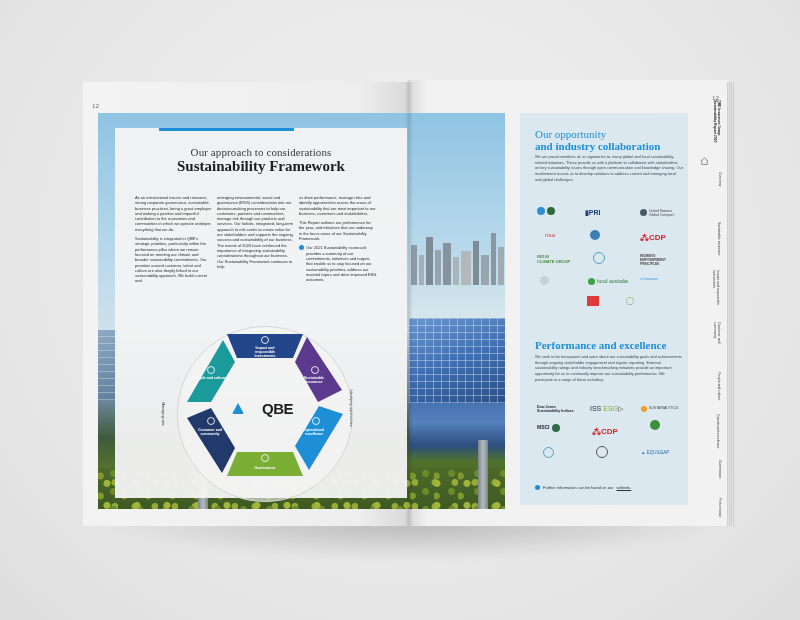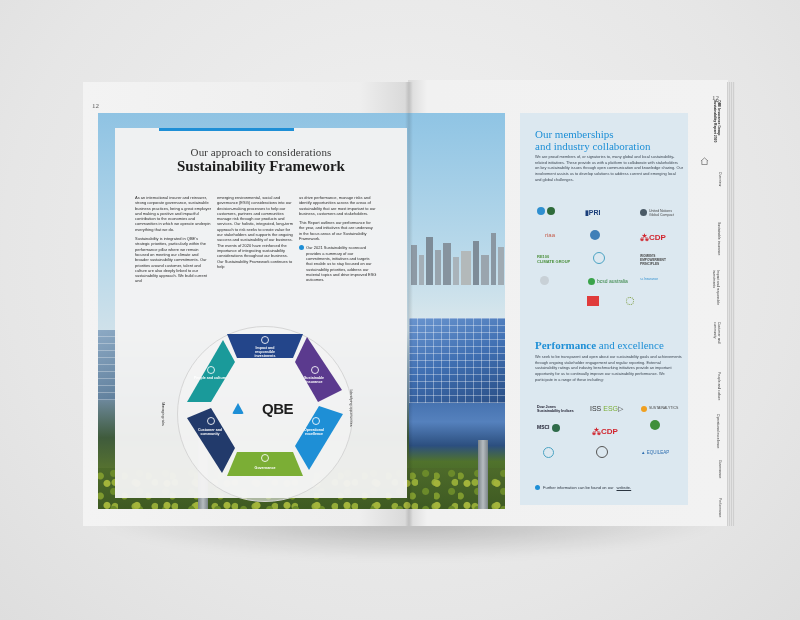--- a/index.html
+++ b/index.html
@@ -119,21 +119,21 @@
     position: absolute; font-size: 3.5px; color: #333; white-space: nowrap;
   }
 
   
   .info-panel {
     position: absolute; left: 520px; top: 113px; width: 168px; height: 392px; background: #dce8f0;
   }
   .h-blue {
     position: absolute; left: 535px; font-family: "Liberation Serif", serif; color: #1e8fd6; font-size: 11px; line-height: 12px;
   }
-  .h-blue .thin { font-weight: normal; }
+  .h-blue .thin { font-weight: bold; }
   .para {
     position: absolute; left: 535px; width: 148px; font-size: 3.9px; line-height: 5.7px; color: #3a4450;
   }
   .logo {
     position: absolute; display: flex; gap: 2px; font-size: 4px; color: #444;
   }
   .logo .mk { display: inline-block; border-radius: 50%; }
   .info-note {
     position: absolute; left: 535px; top: 485px; font-size: 4px; color: #2a3440; display: flex; align-items: center; gap: 3px;
   }
@@ -236,21 +236,21 @@
   <div class="arc-label" style="left:168px;top:84px;transform:rotate(90deg)">Identifying opportunities</div>
 </div>
 <div class="qbe">
   <span class="qbe-mark"></span>
   <span class="qbe-text">QBE</span>
 </div>
 
 <div class="info-panel"></div>
 
 <div class="h-blue" style="top:128px">
-  <div>Our memberships</div>
+  <div>Our opportunity</div>
   <div class="thin">and industry collaboration</div>
 </div>
 <div class="para" style="top:154px">We are proud members of, or signatories to, many global and local sustainability-related initiatives. These provide us with a platform to collaborate with stakeholders on key sustainability issues through open communication and knowledge sharing. Our involvement assists us to develop solutions to address current and emerging local and global challenges.</div>
 
 <div>
   <div class="logo" style="left:537px;top:207px">
       <span class="mk" style="width:8px;height:8px;background:#2f8fd0"></span>
       <span class="mk" style="width:8px;height:8px;background:#2f6b3a"></span>
     </div>
   <div class="logo" style="left:585px;top:209px">

